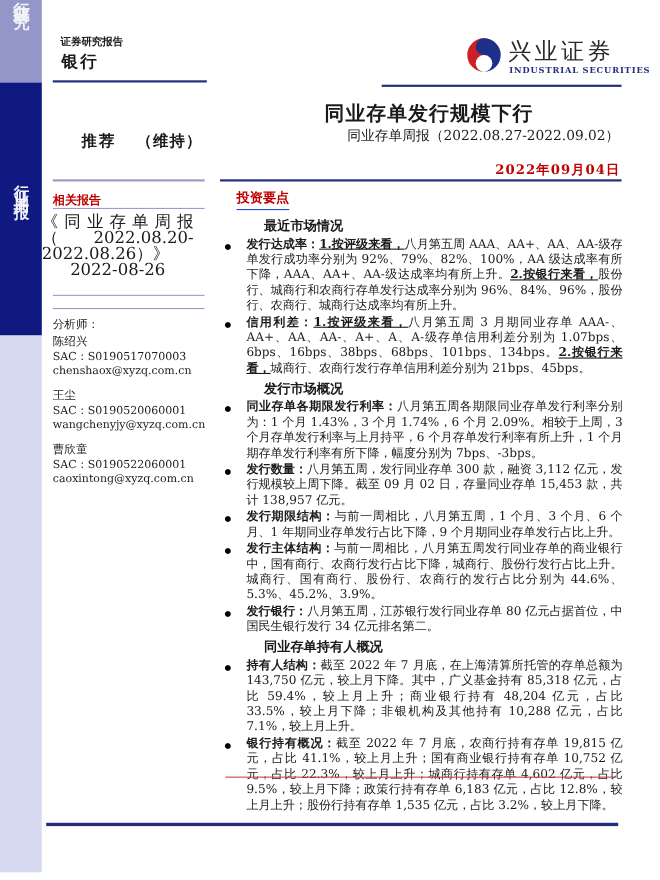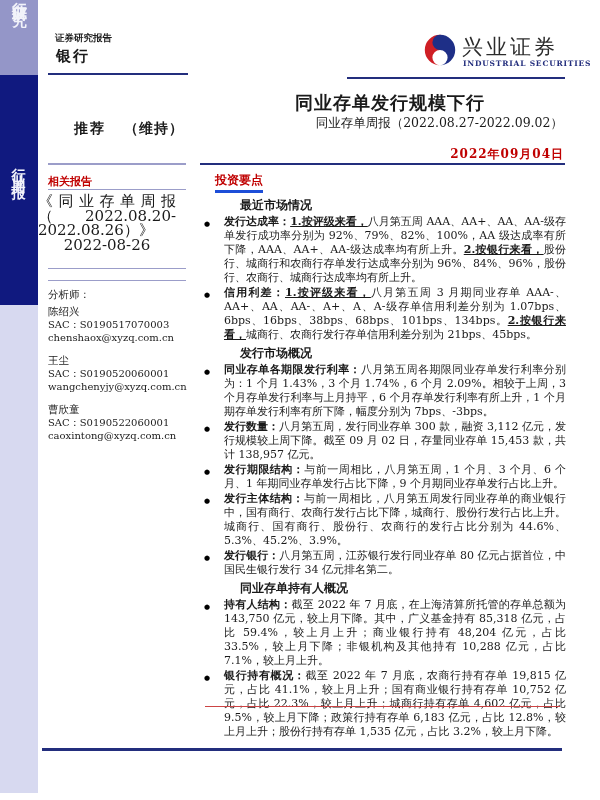--- a/index.html
+++ b/index.html
@@ -47,21 +47,21 @@
   .hl-sep2{left:48px;top:280px;width:138px;height:1px;background:#9b9dc9;}
   .analyst-label{position:absolute;left:48px;top:288px;font-size:10.5px;}
   .analysts{position:absolute;left:48px;top:304px;width:142px;}
   .analyst{margin-bottom:9px;}
   .analyst .name{font-size:10.5px;line-height:14px;}
   .analyst .sac{font-size:10px;line-height:13px;}
   .analyst .email{font-size:10px;line-height:13px;word-break:break-all;}
 
   
   .key-points{position:absolute;left:215px;top:172px;font-size:12px;font-weight:bold;color:#c00000;
-              border-bottom:3px solid #1d4ed8;padding-bottom:1px;}
+              border-bottom:1px solid #1d4ed8;padding-bottom:1px;}
   .content{position:absolute;left:224px;top:194px;width:342px;font-size:11px;line-height:14px;
            text-align:justify;}
   .subhead{font-size:12px;font-weight:bold;line-height:16px;margin:3px 0 2px 16px;text-align:left;}
   .bullet{position:relative;margin:0 0 1px 0;}
   .bullet .dot{position:absolute;left:-20px;top:2px;font-size:7px;color:#000;}
   .seg-b{font-weight:bold;}
   .seg-bu{font-weight:bold;text-decoration:underline;}
 
   .risk-rule{left:205px;top:706px;width:355px;height:1px;background:#cc4444;}
   .risk{position:absolute;left:205px;top:711px;width:362px;font-size:11.5px;font-weight:bold;color:#c00000;}

